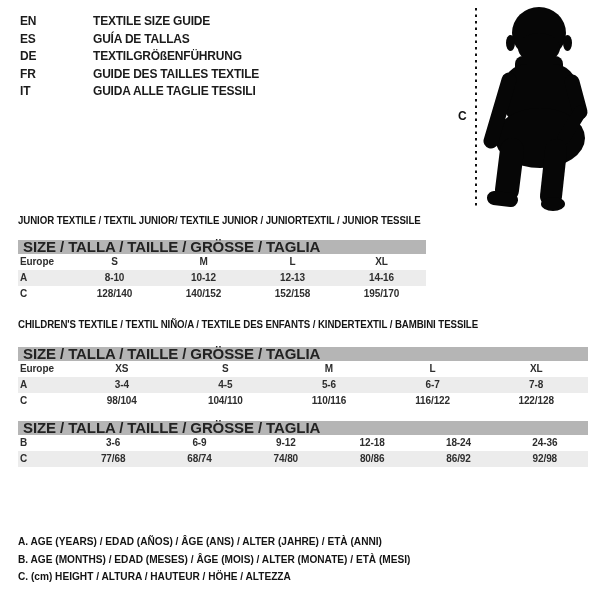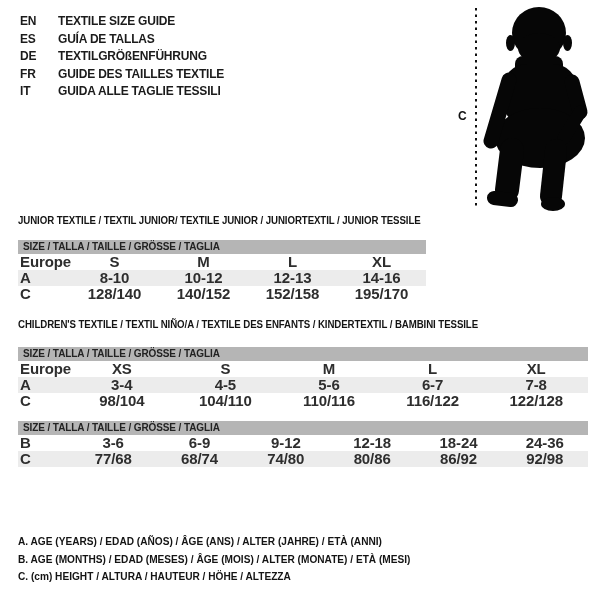--- a/index.html
+++ b/index.html
@@ -3,45 +3,45 @@
 <meta charset="utf-8">
 <style>
   html,body{margin:0;padding:0;}
   body{
     width:600px;height:600px;position:relative;overflow:hidden;
     background:#ffffff;color:#1b1b1b;
     font-family:"Liberation Sans",sans-serif;
   }
   
   .langs{position:absolute;top:13px;left:20px;}
-  .lang-row{display:flex;line-height:17.5px;font-size:12px;font-weight:700;letter-spacing:-0.2px;}
+  .lang-row{display:flex;line-height:17.5px;font-size:12px;font-weight:700;letter-spacing:-0.2px;gap:35px;}
   .lang-code{width:38px;}
   .lang-title{white-space:nowrap;}
 
   
   .figure{position:absolute;left:450px;top:0;width:150px;height:215px;}
 
   
   .tsec{position:absolute;left:18px;}
   .t1{top:212px;width:408px;}
   .t2{top:316px;width:570px;}
   .t3{top:421px;width:570px;}
   .ttitle{
     font-size:11px;font-weight:700;line-height:16px;letter-spacing:-0.1px;
     white-space:nowrap;transform:scaleX(0.88);transform-origin:0 0;color:#141414;
   }
   .t1 .ttitle{margin-bottom:12px;}
   .t2 .ttitle{margin-bottom:15px;}
   .t3 .titles{margin-bottom:13px;}
   .sizebar{
     background:var(--bar-bg,#b5b5b5);height:14px;line-height:14px;
-    font-size:10px;font-weight:700;padding-left:5px;color:#222;
+    font-size:15px;font-weight:700;padding-left:5px;color:#222;
     letter-spacing:-0.1px;box-sizing:border-box;
   }
-  .trow{display:flex;height:16px;line-height:16px;font-size:15px;font-weight:700;color:#2e2e2e;letter-spacing:-0.1px;}
+  .trow{display:flex;height:16px;line-height:16px;font-size:10px;font-weight:700;color:#2e2e2e;letter-spacing:-0.1px;}
   .trows .trow:nth-child(even){background:var(--row-alt,#ececec);}
   .tlabel{width:52px;padding-left:2px;box-sizing:border-box;}
   .tcell{flex:1;text-align:center;}
 
   
   .footnotes{position:absolute;left:18px;top:533px;}
   .fline{
     font-size:11px;font-weight:700;line-height:17.5px;white-space:nowrap;
     transform:scaleX(0.92);transform-origin:0 0;color:#141414;
   }

